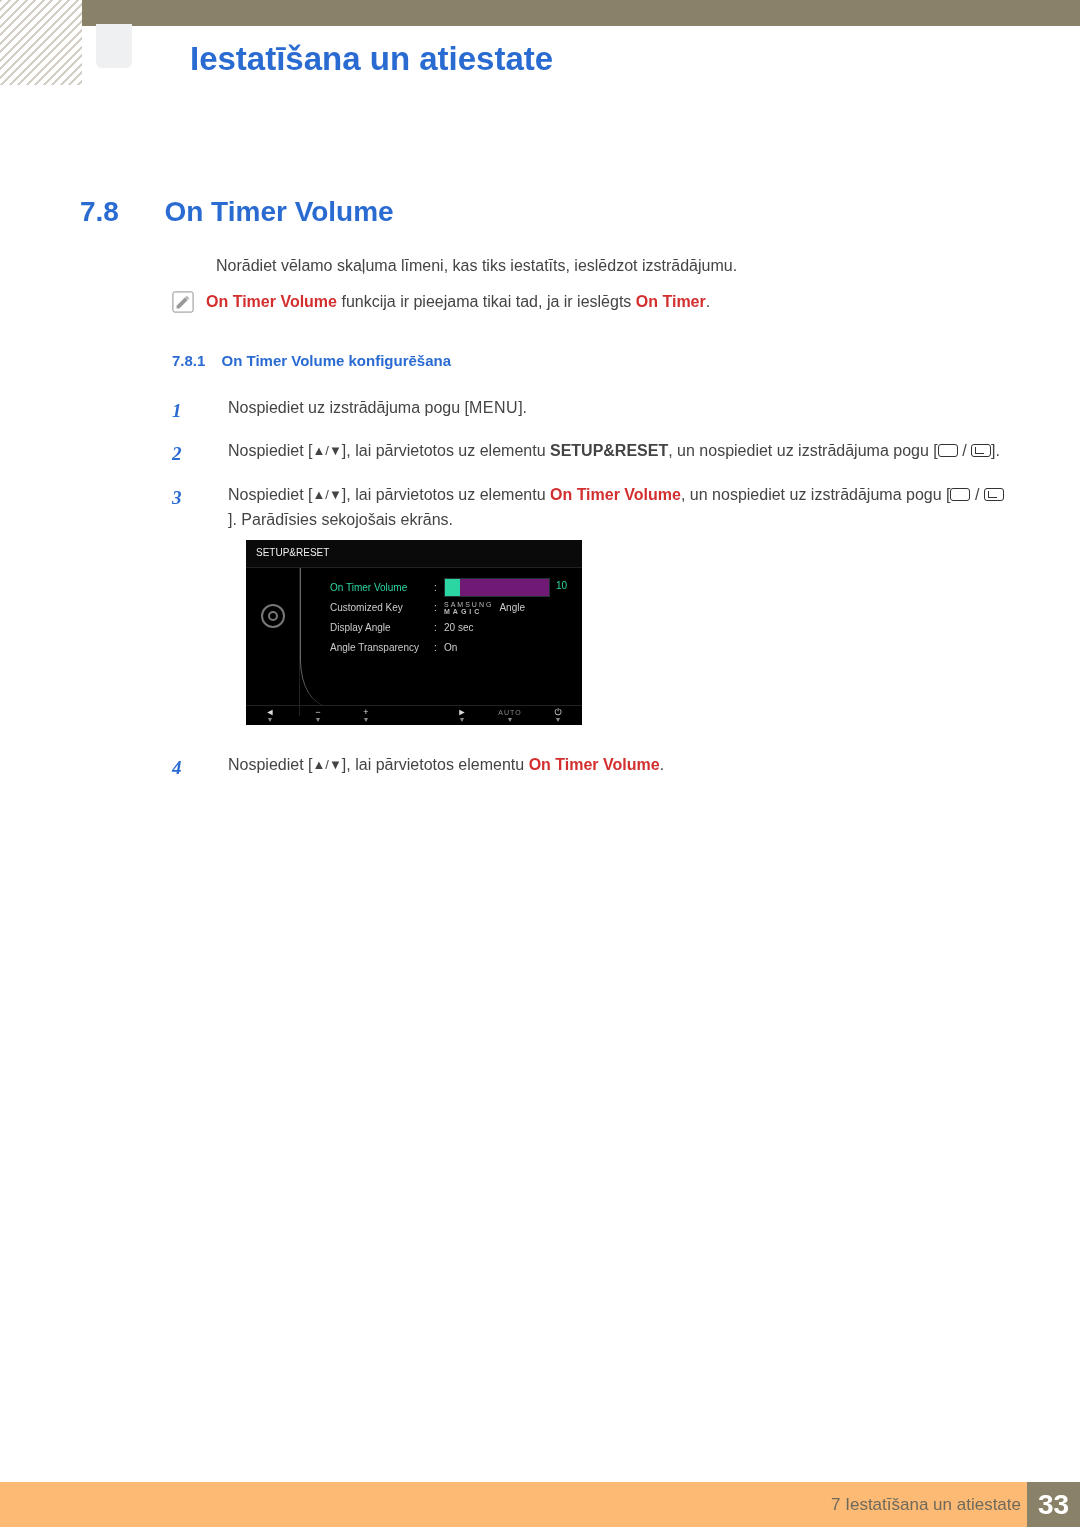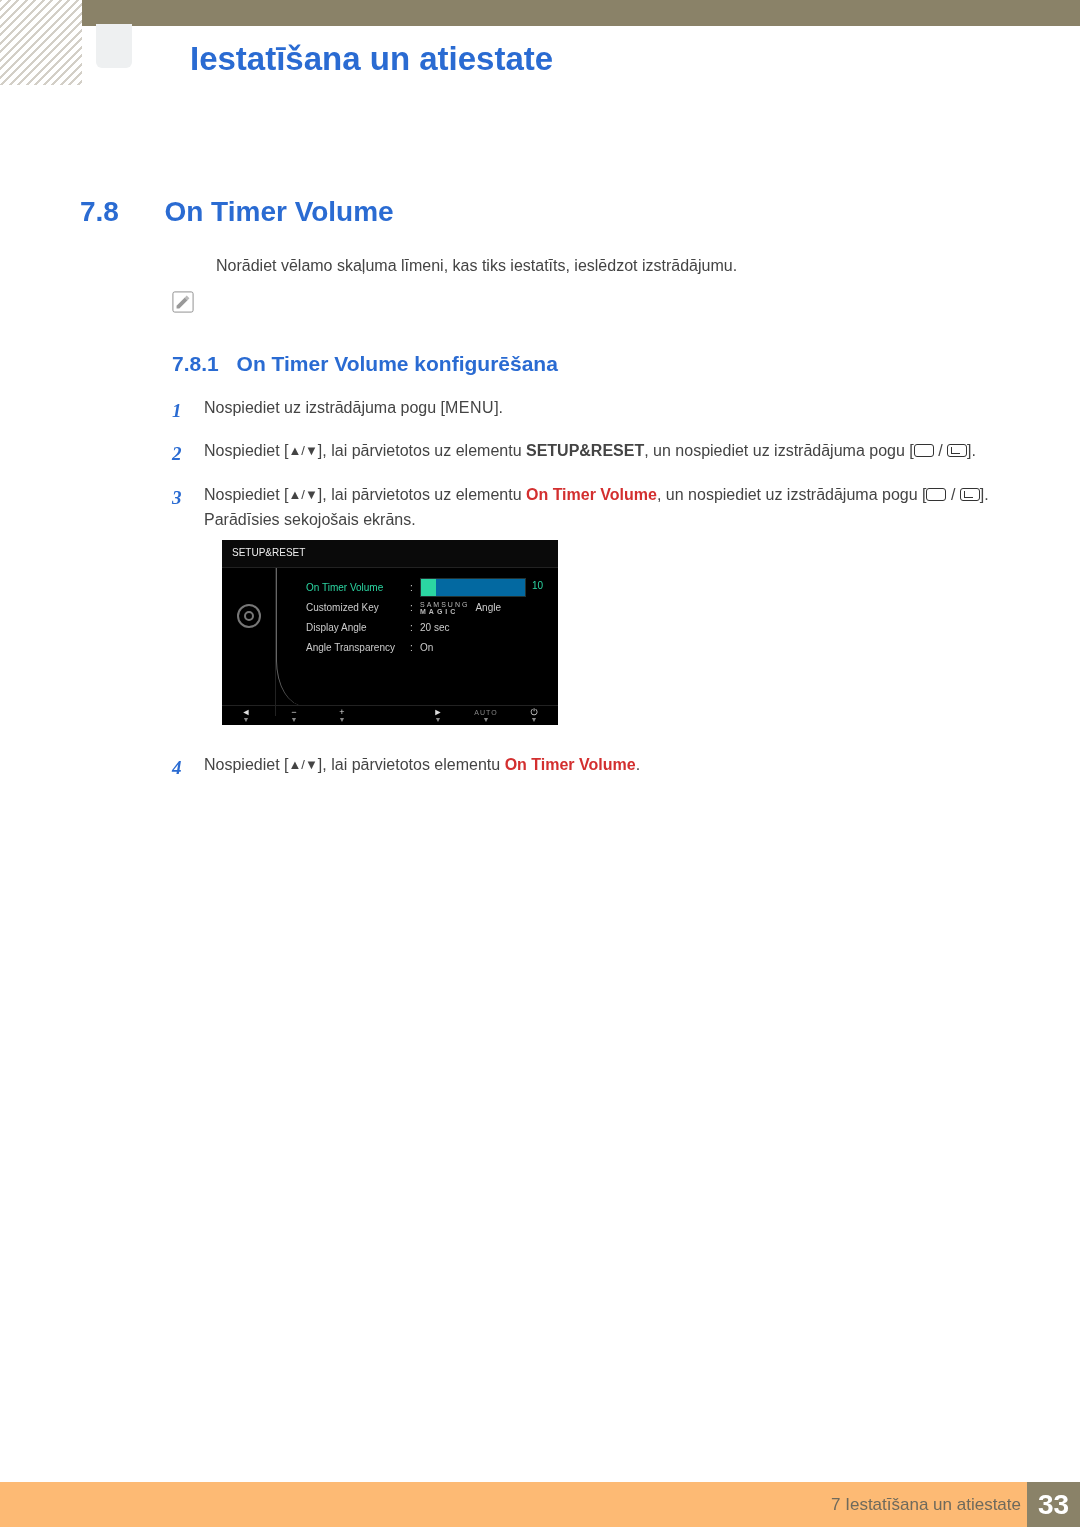--- a/index.html
+++ b/index.html
@@ -28,26 +28,26 @@
     font-size: 33px; font-weight: bold; color: #2a6bd2;
   }
   .section-row { position: absolute; top: 196px; left: 80px; right: 64px; }
   .section-num { display: inline-block; width: 80px; font-size: 28px; font-weight: bold; color: #2a6bd2; vertical-align: top; }
   .section-title { display: inline-block; font-size: 28px; font-weight: bold; color: #2a6bd2; }
   .intro-text { position: absolute; top: 257px; left: 172px; right: 70px; font-size: 16px; color: #444; margin-left: 44px; }
   .note-row { position: absolute; top: 291px; left: 172px; right: 70px; display: flex; align-items: center; gap: 12px; }
   .pencil-icon { width: 22px; height: 22px; }
   .note-text { font-size: 16px; color: #444; }
   .highlight { color: #d32f2f; font-weight: bold; }
-  .subsection-row { position: absolute; top: 352px; left: 172px; font-size: 21px; font-weight: bold; color: #2a6bd2; }
+  .subsection-row { position: absolute; top: 352px; left: 172px; font-size: 15px; font-weight: bold; color: #2a6bd2; }
   .subsection-num { margin-right: 12px; }
   .steps { position: absolute; top: 396px; left: 172px; right: 70px; }
   .step { display: flex; gap: 14px; margin-bottom: 14px; line-height: 1.55; font-size: 16px; color: #444; }
   .step-num { font-style: italic; font-weight: bold; color: #2a6bd2; font-size: 19px; min-width: 18px; font-family: Georgia, serif;}
-  .step-body { flex: 1; }
+  .step-body { flex: 1; margin-left: 24px; }
   .menu-text { font-family: Arial, sans-serif; letter-spacing: 0.5px; }
   .bold { font-weight: bold; }
   .arrow-buttons { font-size: 13px; vertical-align: 1px; }
   .btn-glyph {
     display: inline-block; width: 20px; height: 13px;
     border: 1.5px solid #333; border-radius: 3px;
     vertical-align: -1px; position: relative;
   }
   .btn-glyph.enter::after {
     content: ""; position: absolute; left: 3px; top: 2px; width: 8px; height: 6px;
@@ -81,21 +81,21 @@
     border-left: 1px solid #666;
     border-radius: 0 0 0 160px / 0 0 0 260px;
     pointer-events: none;
   }
   .osd-right { flex: 1; padding: 10px 12px 6px 30px; }
   .osd-row { display: flex; align-items: center; height: 20px; }
   .osd-label { width: 104px; }
   .osd-colon { width: 10px; }
   .osd-val { flex: 1; display: flex; align-items: center; gap: 6px; }
   .osd-row.active .osd-label { color: #2bd6a2; }
-  .vol-bar { position: relative; width: 106px; height: 19px; background: #0369a1; border: 1px solid #233; }
+  .vol-bar { position: relative; width: 106px; height: 19px; background: #701a75; border: 1px solid #233; }
   .vol-fill { position: absolute; left: 0; top: 0; bottom: 0; width: 14%; background: #2bd6a2; }
   .vol-num { color: #2bd6a2; font-size: 10px; position: absolute; right: -18px; top: -1px;}
   .magic { font-size: 7px; line-height: 7px; }
   .magic .m1 { letter-spacing: 2px; color: #bbb; }
   .magic .m2 { letter-spacing: 3px; color: #bbb; font-weight: bold; }
   .osd-footer {
     position: absolute; left: 0; right: 0; bottom: 0; height: 20px;
     display: flex; align-items: center; border-top: 1px solid #222;
   }
   .osd-btn {
@@ -130,20 +130,23 @@
 </div>
 
 <div class="intro-text">Norādiet vēlamo skaļuma līmeni, kas tiks iestatīts, ieslēdzot izstrādājumu.</div>
 
 <div class="note-row">
   <svg class="pencil-icon" viewBox="0 0 24 24">
     <rect x="1" y="1" width="22" height="22" rx="2" fill="none" stroke="#888" stroke-width="1"></rect>
     <path d="M5 16 L14 7 L17 10 L8 19 L5 19 Z" fill="#999"></path>
     <path d="M14 7 L16 5 L19 8 L17 10 Z" fill="#bbb"></path>
   </svg>
+  <span class="note-text">
+    <span class="highlight">On Timer Volume</span><span> funkcija ir pieejama tikai tad, ja ir ieslēgts </span><span class="highlight">On Timer</span><span>.</span>
+  </span>
 </div>
 
 <div class="subsection-row">
   <span class="subsection-num">7.8.1</span>
   <span>On Timer Volume konfigurēšana</span>
 </div>
 
 <div class="steps">
 
   <div class="step">

